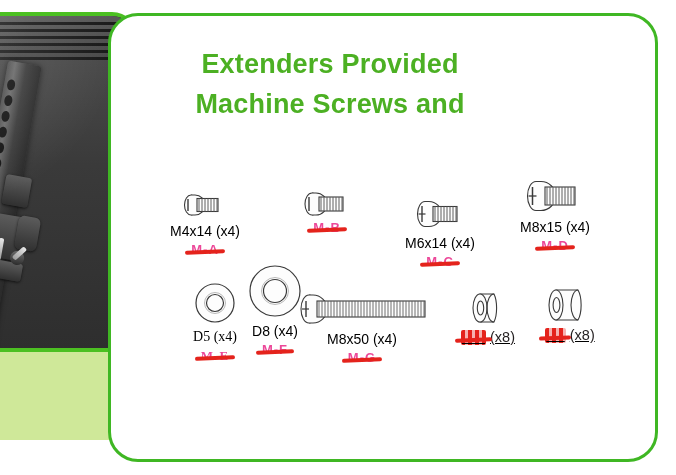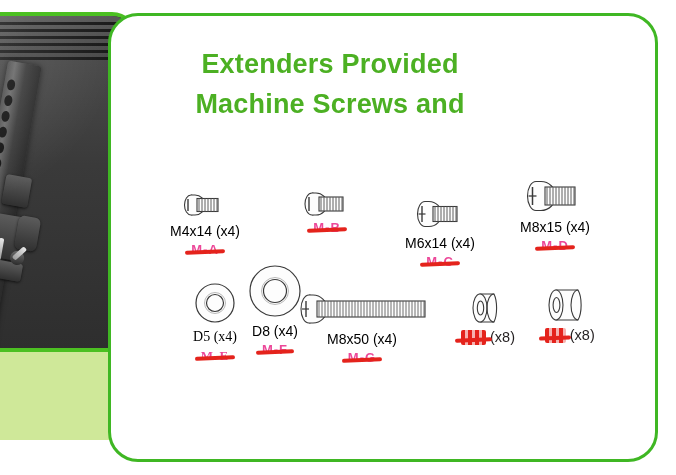--- a/index.html
+++ b/index.html
@@ -84,20 +84,21 @@
     background: #e4231c;
     border-radius: 2px;
     transform: rotate(-2.5deg);
   }
   .code-row {
     display: flex;
     align-items: center;
     justify-content: center;
     gap: 4px;
     margin-top: 1px;
+    text-decoration: underline;
   }
   .code-row .qty {
     font-size: 14.5px;
     color: #231f20;
     font-weight: normal;
     letter-spacing: 0;
   }
   
   .part-code.scribble {
     color: transparent;

